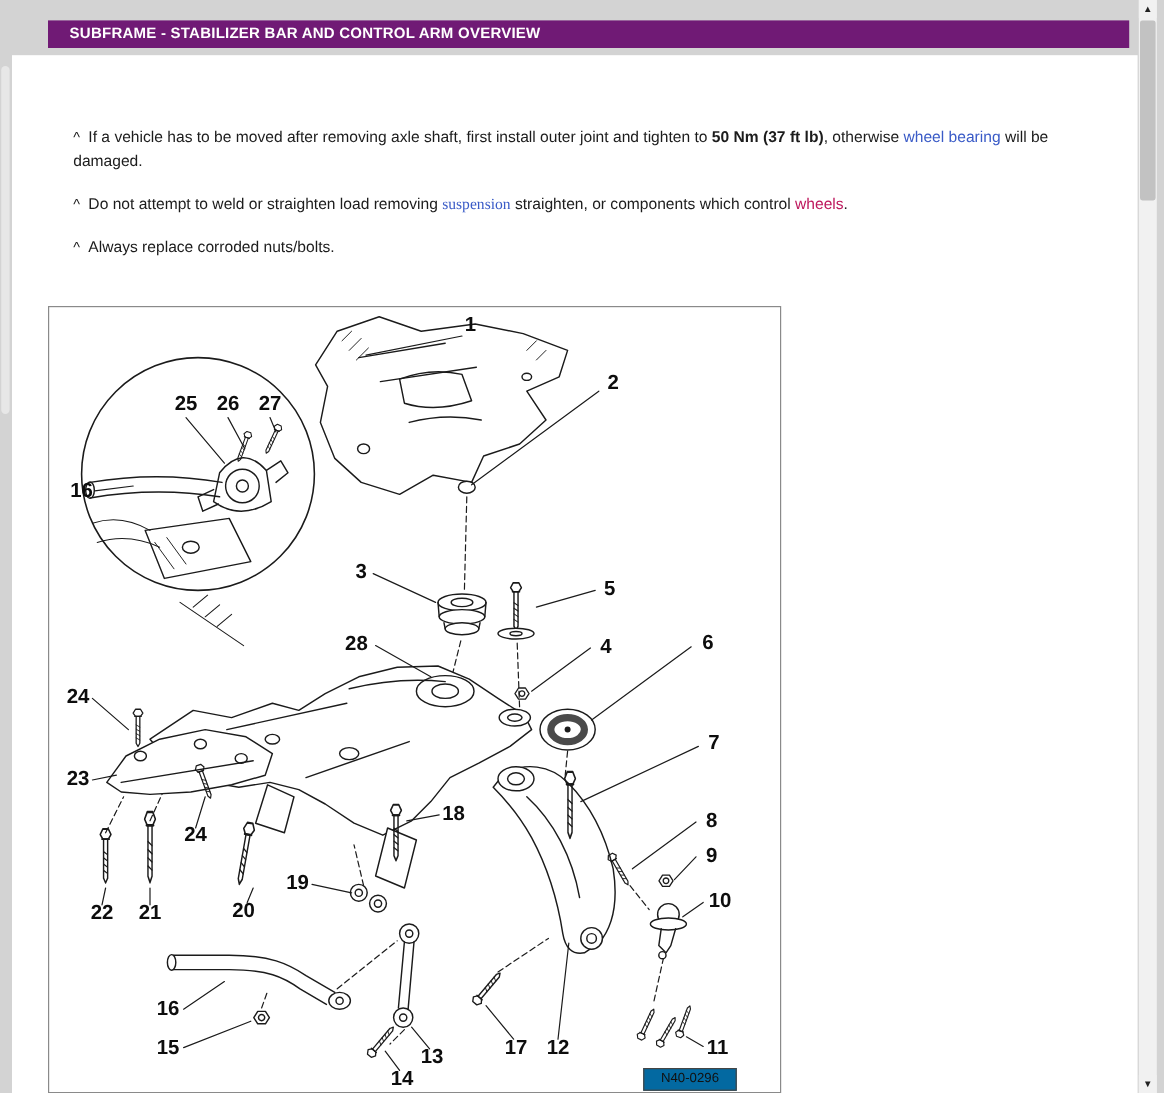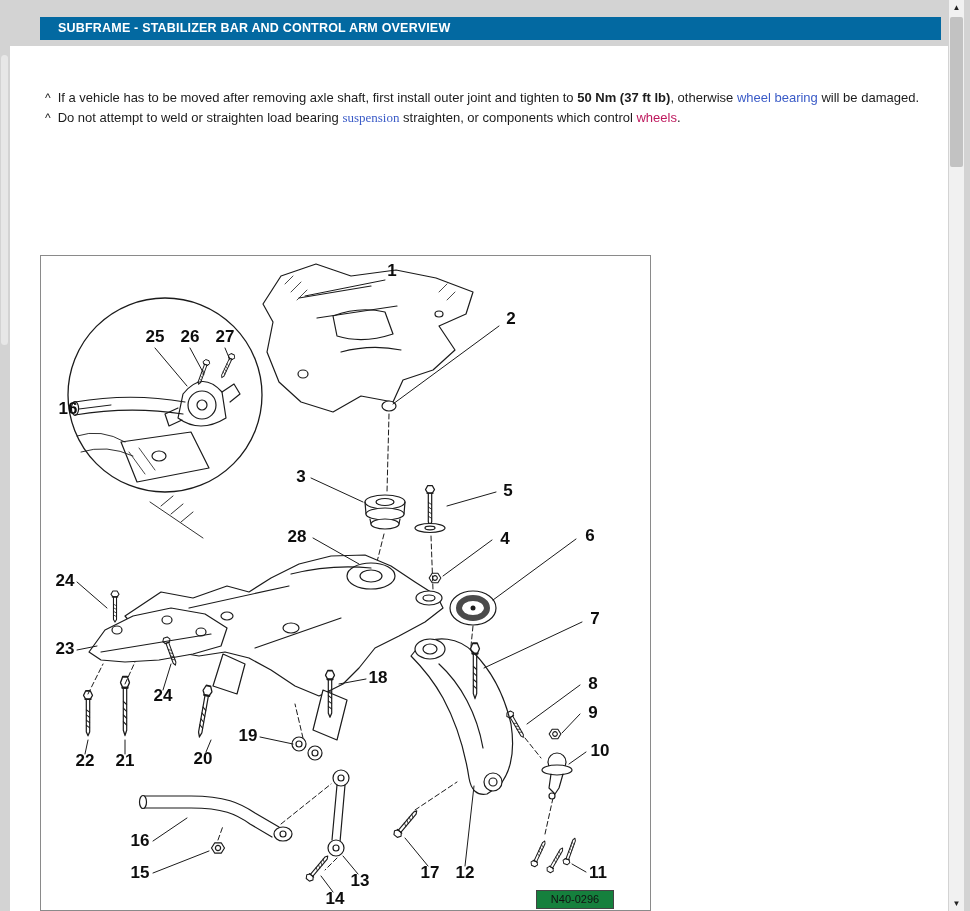--- a/index.html
+++ b/index.html
@@ -16,32 +16,32 @@
     position:absolute;left:40px;top:17px;width:901px;height:23px;
     background:#5b6370;color:#ffffff;
     font-size:12.5px;font-weight:bold;line-height:23px;
     padding-left:9px;letter-spacing:.2px;box-sizing:border-box;
   }
   .note{
     position:absolute;left:45px;top:88px;width:888px;
     font-size:13px;line-height:20px;color:#1c1c1c;
   }
   .note-title{font-weight:bold;margin-bottom:2px;}
-  .note-item{margin:0;}
+  .note-item{margin:16px;}
   .note-item .marker{margin-right:7px;font-size:12px;}
   .b{font-weight:bold;}
   .link{color:#3a5bc7;cursor:pointer;}
   .diagram-box{
     position:absolute;left:40px;top:255px;width:611px;height:656px;
     border:1px solid #8a8a8a;background:#ffffff;box-sizing:border-box;
   }
   .figure-ref{
     position:absolute;left:495px;top:634px;width:76px;height:17px;
     border:1px solid #444;font-size:11px;line-height:17px;text-align:center;
-    color:#111;background:#15803d;
+    color:#111;background:#0369a1;
   }
   
   .scrollbar-v{
     position:absolute;right:6px;top:0;width:15px;height:911px;
     background:#f1f1f1;
   }
   .scroll-arrow{
     position:absolute;left:0;width:15px;height:15px;
     font-size:8px;line-height:15px;text-align:center;color:#222;
     background:#f1f1f1;cursor:pointer;
@@ -67,35 +67,38 @@
 </style>
 </head>
 <body>
 
 <div class="left-strip">
   <div class="left-thumb"></div>
 </div>
 
 <div class="content-pane"></div>
 
-<div class="title-bar" style="background: #0369a1; padding-left: 18px;">
+<div class="title-bar" style="background: #701a75; padding-left: 18px;">
   <span>SUBFRAME - STABILIZER BAR AND CONTROL ARM OVERVIEW</span>
 </div>
 
 <div class="note">
 
   <div class="note-item">
     <span class="marker">^</span><span>If a vehicle has to be moved after removing axle shaft, first install outer joint and tighten to </span><span class="b">50 Nm (37 ft lb)</span><span>, otherwise </span><span class="link" style="color: rgb(58, 91, 199);">wheel bearing</span><span> will be damaged.</span>
   </div>
 
   <div class="note-item">
-    <span class="marker">^</span><span>Do not attempt to weld or straighten load bearing </span><span class="link" style="color: rgb(58, 91, 199); font-family: Liberation Serif, serif;">suspension</span><span> straighten, or components which control </span><span class="link" style="color: #be185d;">wheels</span><span>.</span>
+    <span class="marker">^</span><span>Do not attempt to weld or straighten load removing </span><span class="link" style="color: rgb(58, 91, 199); font-family: Liberation Serif, serif;">suspension</span><span> straighten, or components which control </span><span class="link" style="color: #be185d;">wheels</span><span>.</span>
   </div>
 
 
+  <div class="note-item">
+    <span class="marker">^</span><span>Always replace corroded nuts/bolts.</span>
+  </div>
 </div>
 
 <div class="diagram-box">
   <svg width="609" height="654" viewBox="0 0 609 654">
     <defs>
       <g id="bolt">
         <path d="M-4.5,-2 L-2.3,-5.5 L2.3,-5.5 L4.5,-2 L2.3,1 L-2.3,1 Z"></path>
         <path d="M-3,1 L3,1"></path>
         <path d="M-1.7,1 L-1.7,26 M1.7,1 L1.7,26 M-1.7,26 L0,29 L1.7,26"></path>
         <path d="M-1.7,9 L1.7,11 M-1.7,13 L1.7,15 M-1.7,17 L1.7,19 M-1.7,21 L1.7,23" stroke-width="0.8"></path>

